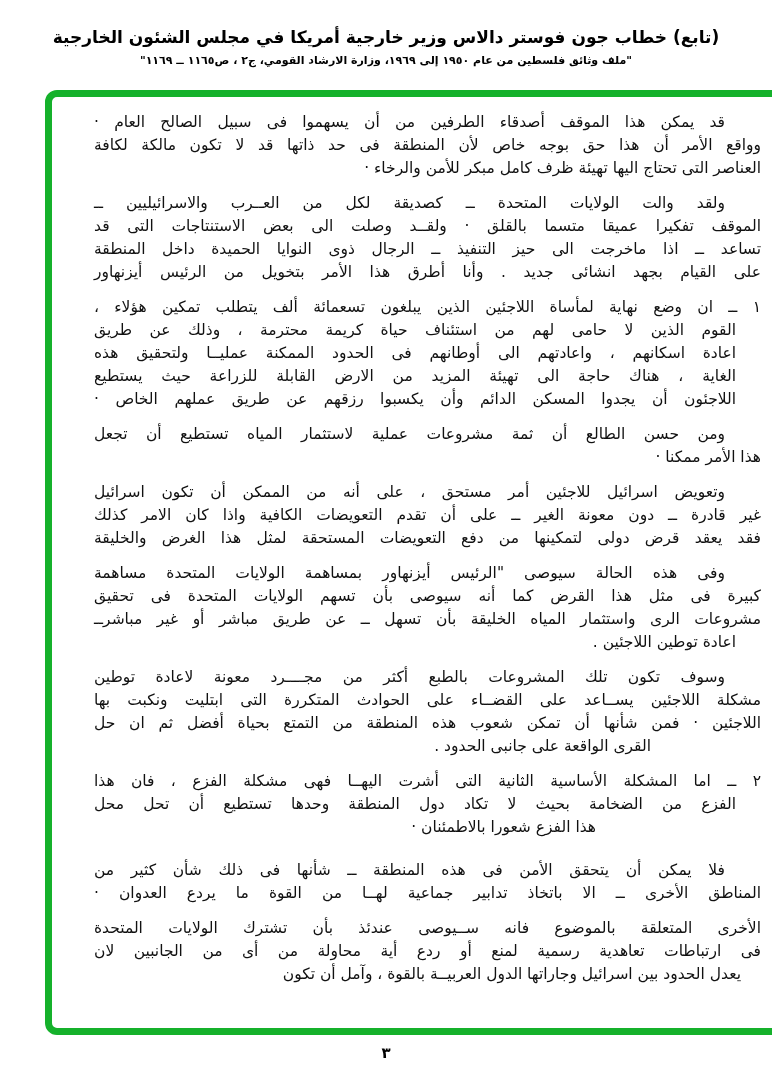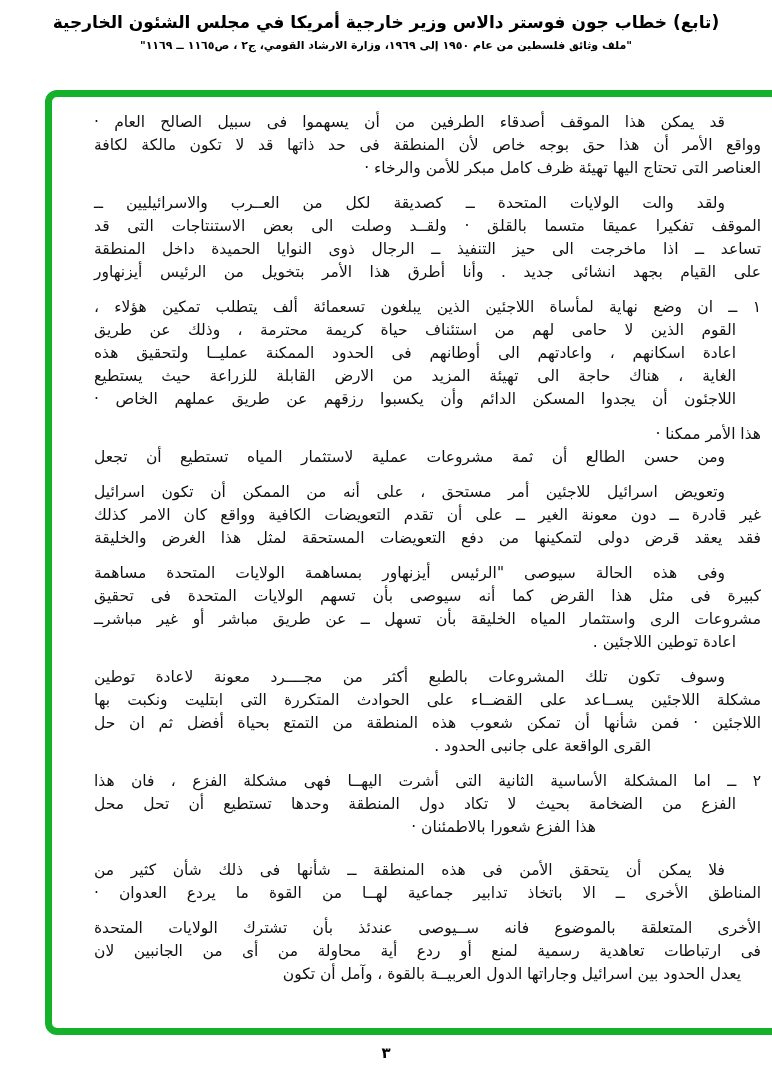--- a/index.html
+++ b/index.html
@@ -6,21 +6,21 @@
   body {
     width: 772px; height: 1088px;
     background: #ffffff;
     position: relative;
     overflow: hidden;
     font-family: "DejaVu Sans", sans-serif;
     color: #111;
   }
   .header {
     position: absolute;
-    top: 12px; left: 0; right: 0;
+    top: 27px; left: 0; right: 0;
     text-align: center;
     direction: rtl;
   }
   .title {
     font-size: 17px;
     font-weight: bold;
     color: #000;
     letter-spacing: 0;
   }
   .subtitle {
@@ -82,26 +82,26 @@
         <div class="line" style="padding-right: 0px;">على القيام بجهد انشائى جديد . وأنا أطرق هذا الأمر بتخويل من الرئيس أيزنهاور</div>
       </div>
       <div class="para">
         <div class="line" style="padding-right: 0px;">١ ــ ان وضع نهاية لمأساة اللاجئين الذين يبلغون تسعمائة ألف يتطلب تمكين هؤلاء ،</div>
         <div class="line" style="padding-right: 25px;">القوم الذين لا حامى لهم من استئناف حياة كريمة محترمة ، وذلك عن طريق</div>
         <div class="line" style="padding-right: 25px;">اعادة اسكانهم ، واعادتهم الى أوطانهم فى الحدود الممكنة عمليــا ولتحقيق هذه</div>
         <div class="line" style="padding-right: 25px;">الغاية ، هناك حاجة الى تهيئة المزيد من الارض القابلة للزراعة حيث يستطيع</div>
         <div class="line" style="padding-right: 25px;">اللاجئون أن يجدوا المسكن الدائم وأن يكسبوا رزقهم عن طريق عملهم الخاص ·</div>
       </div>
       <div class="para">
+        <div class="line" style="padding-right: 36px;">ومن حسن الطالع أن ثمة مشروعات عملية لاستثمار المياه تستطيع أن تجعل</div>
         <div class="line short" style="padding-right: 0px;">هذا الأمر ممكنا ·</div>
-        <div class="line" style="padding-right: 36px;">ومن حسن الطالع أن ثمة مشروعات عملية لاستثمار المياه تستطيع أن تجعل</div>
       </div>
       <div class="para">
         <div class="line" style="padding-right: 36px;">وتعويض اسرائيل للاجئين أمر مستحق ، على أنه من الممكن أن تكون اسرائيل</div>
-        <div class="line" style="padding-right: 0px;">غير قادرة ــ دون معونة الغير ــ على أن تقدم التعويضات الكافية وواقع كان الامر كذلك</div>
+        <div class="line" style="padding-right: 0px;">غير قادرة ــ دون معونة الغير ــ على أن تقدم التعويضات الكافية واذا كان الامر كذلك</div>
         <div class="line" style="padding-right: 0px;">فقد يعقد قرض دولى لتمكينها من دفع التعويضات المستحقة لمثل هذا الغرض والخليقة</div>
       </div>
       <div class="para">
         <div class="line" style="padding-right: 36px;">وفى هذه الحالة سيوصى "الرئيس أيزنهاور بمساهمة الولايات المتحدة مساهمة</div>
         <div class="line" style="padding-right: 0px;">كبيرة فى مثل هذا القرض كما أنه سيوصى بأن تسهم الولايات المتحدة فى تحقيق</div>
         <div class="line" style="padding-right: 0px;">مشروعات الرى واستثمار المياه الخليقة بأن تسهل ــ عن طريق مباشر أو غير مباشرــ</div>
         <div class="line short" style="padding-right: 25px;">اعادة توطين اللاجئين .</div>
       </div>
       <div class="para">
         <div class="line" style="padding-right: 36px;">وسوف تكون تلك المشروعات بالطبع أكثر من مجــــرد معونة لاعادة توطين</div>

